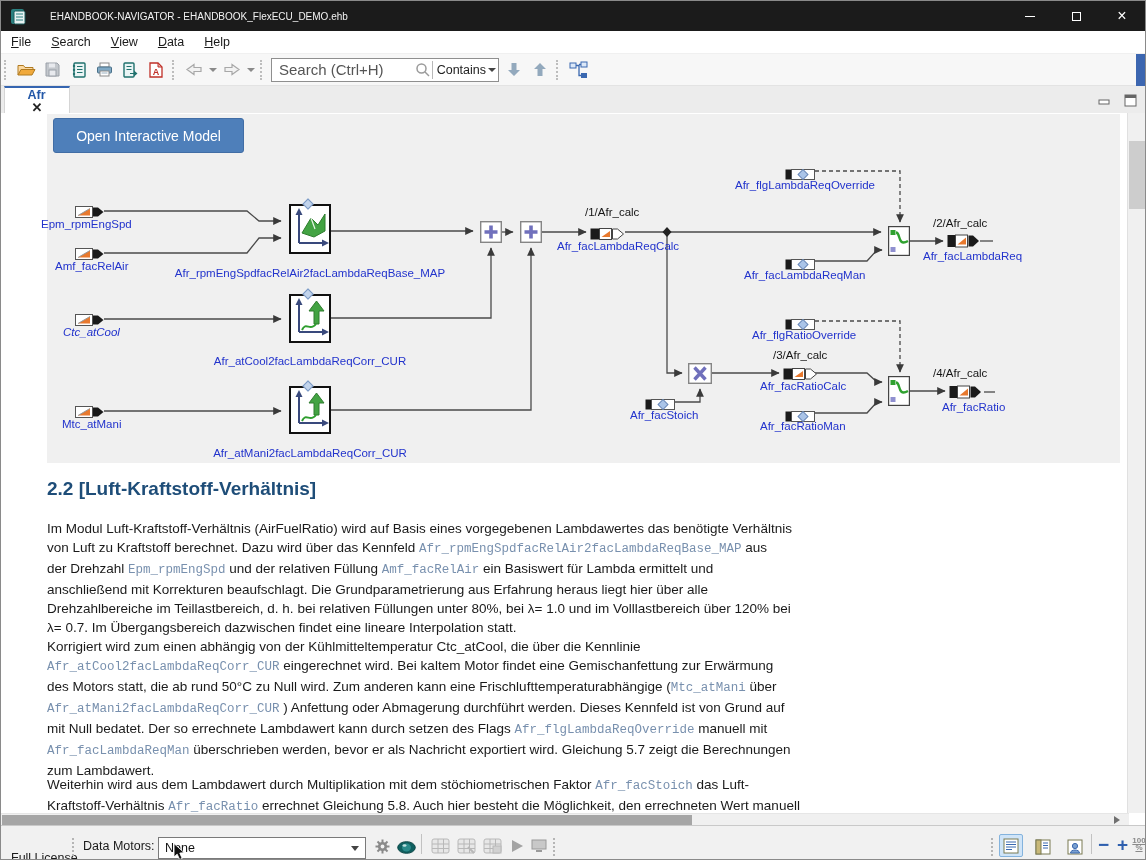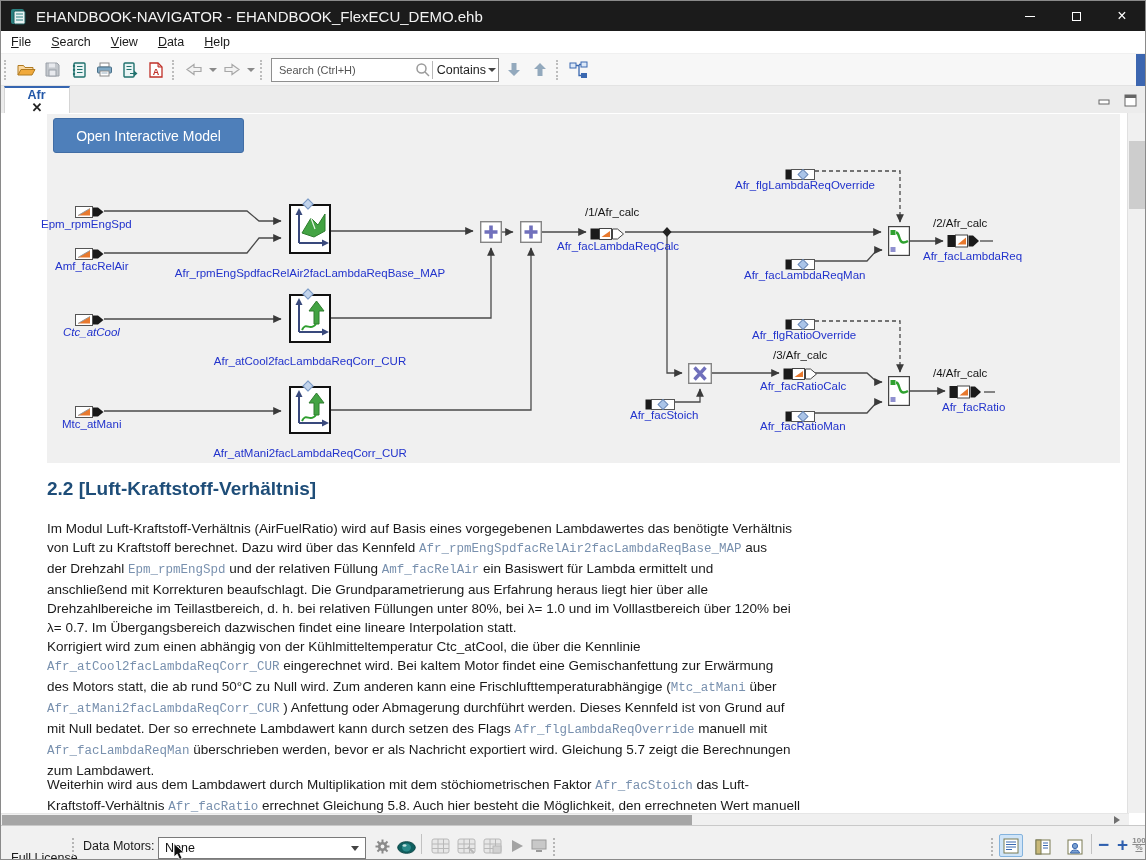--- a/index.html
+++ b/index.html
@@ -3,38 +3,38 @@
 <meta charset="utf-8">
 <style>
   html,body{margin:0;padding:0;background:#d8d8d8;font-family:"Liberation Sans",sans-serif;}
   *{box-sizing:border-box;}
   .window{position:relative;width:1146px;height:860px;background:#fff;overflow:hidden;border:1px solid #8a8a8a;}
   .abs{position:absolute;}
 
   
   .titlebar{position:absolute;left:0;top:0;width:100%;height:30px;background:#1b1b1b;display:flex;align-items:center;}
   .titlebar .appicon{margin-left:9px;width:17px;height:17px;}
-  .titlebar .title{color:#f2f2f2;font-size:15px;margin-left:9px;flex:1;white-space:nowrap;}
+  .titlebar .title{color:#f2f2f2;font-size:10px;margin-left:23px;flex:1;white-space:nowrap;}
   .wbtn{width:46px;height:30px;display:flex;align-items:center;justify-content:center;color:#fff;}
   .wbtn .mingl{width:10px;height:1px;background:#fff;}
   .wbtn .maxgl{width:9px;height:9px;border:1px solid #fff;}
   .wbtn .clsgl{font-size:16px;line-height:16px;}
 
   
   .menubar{position:absolute;left:0;top:30px;width:100%;height:23px;background:#fff;display:flex;align-items:center;border-bottom:1px solid #f0f0f0;}
   .menuitem{font-size:12.5px;color:#1a1a1a;padding:0 10px;height:100%;display:flex;align-items:center;}
   .menuitem u{text-decoration:underline;}
 
   
   .toolbar{position:absolute;left:0;top:53px;width:100%;height:32px;background:#f7f7f7;display:flex;align-items:center;border-bottom:1px solid #e3e3e3;}
   .grip{width:5px;height:20px;border-left:2px dotted #bdbdbd;margin:0 4px 0 3px;}
   .tbtn{height:26px;min-width:24px;display:flex;align-items:center;justify-content:center;margin:0 1px;}
   .caret{width:0;height:0;border-left:4px solid transparent;border-right:4px solid transparent;border-top:4px solid #8a8a8a;margin:0 2px;}
   .searchbox{height:24px;width:228px;background:#fff;border:1px solid #8f8f8f;display:flex;align-items:center;margin:0 2px;}
-  .searchbox input{border:0;outline:0;flex:1;font-size:11px;font-family:"Liberation Sans",sans-serif;padding:0 0 0 7px;color:#14532d;min-width:0;background:transparent;}
+  .searchbox input{border:0;outline:0;flex:1;font-size:15px;font-family:"Liberation Sans",sans-serif;padding:0 0 0 7px;color:#14532d;min-width:0;background:transparent;}
   .searchbox input::placeholder{color:#555;}
   .sb-div{width:1px;height:18px;background:#b8b8b8;margin:0 4px 0 2px;}
   .sb-mode{font-size:12.5px;color:#222;white-space:nowrap;}
   .bluestrip{position:absolute;right:0;top:53px;width:9px;height:32px;background:#3c66b0;}
 
   
   .tabbar{position:absolute;left:0;top:85px;width:100%;height:27px;background:#ececec;}
   .tab{position:absolute;left:3px;top:0;width:66px;height:27px;background:#fff;border-top:2px solid #3565b0;border-right:1px solid #d5d5d5;border-left:1px solid #d5d5d5;display:flex;align-items:center;padding:0 6px;flex-direction:column;}
   .tab .tlabel{color:#2458a8;font-size:12.5px;font-weight:bold;margin:0 6px 0 5px;}
   .tab .tclose{color:#222;font-size:13px;font-weight:bold;line-height:12px;}

